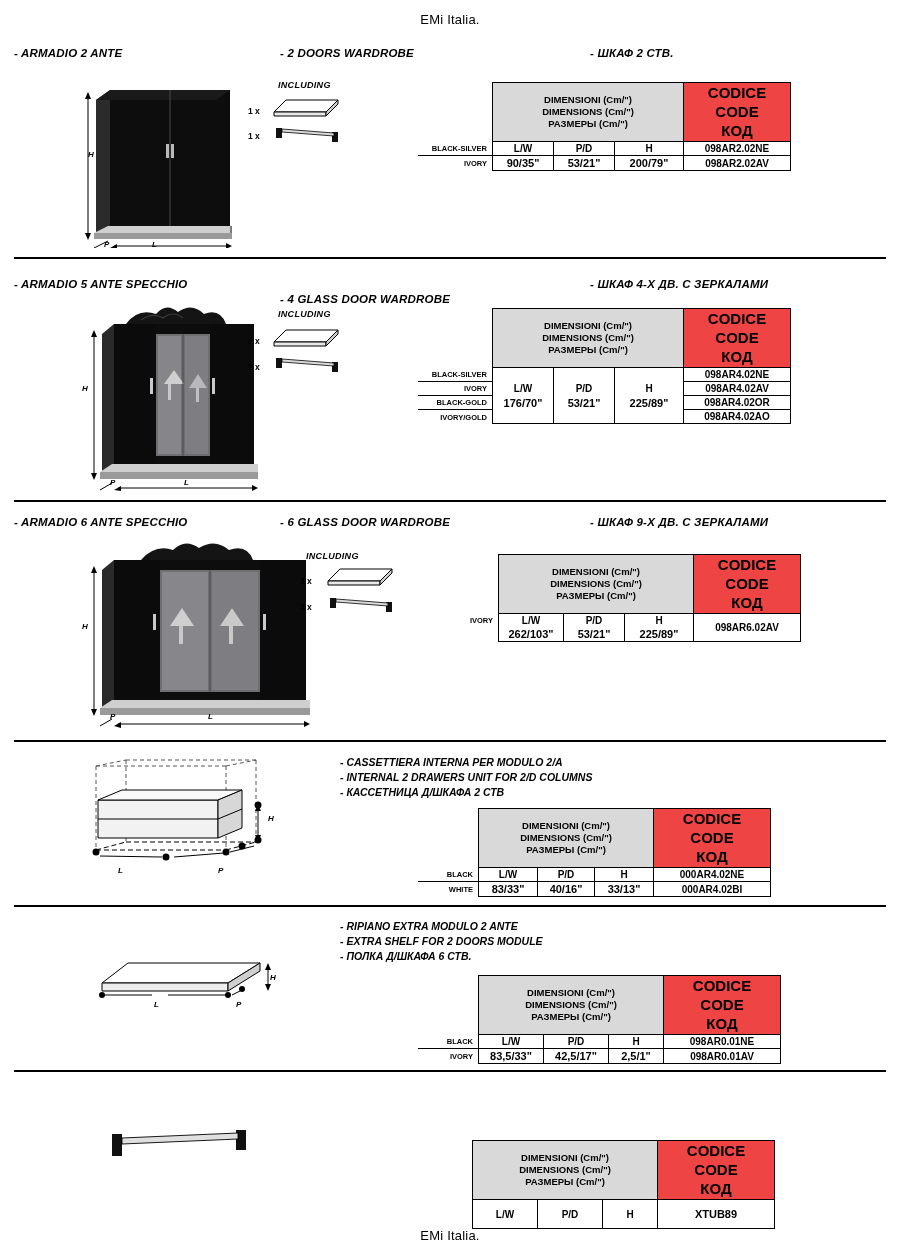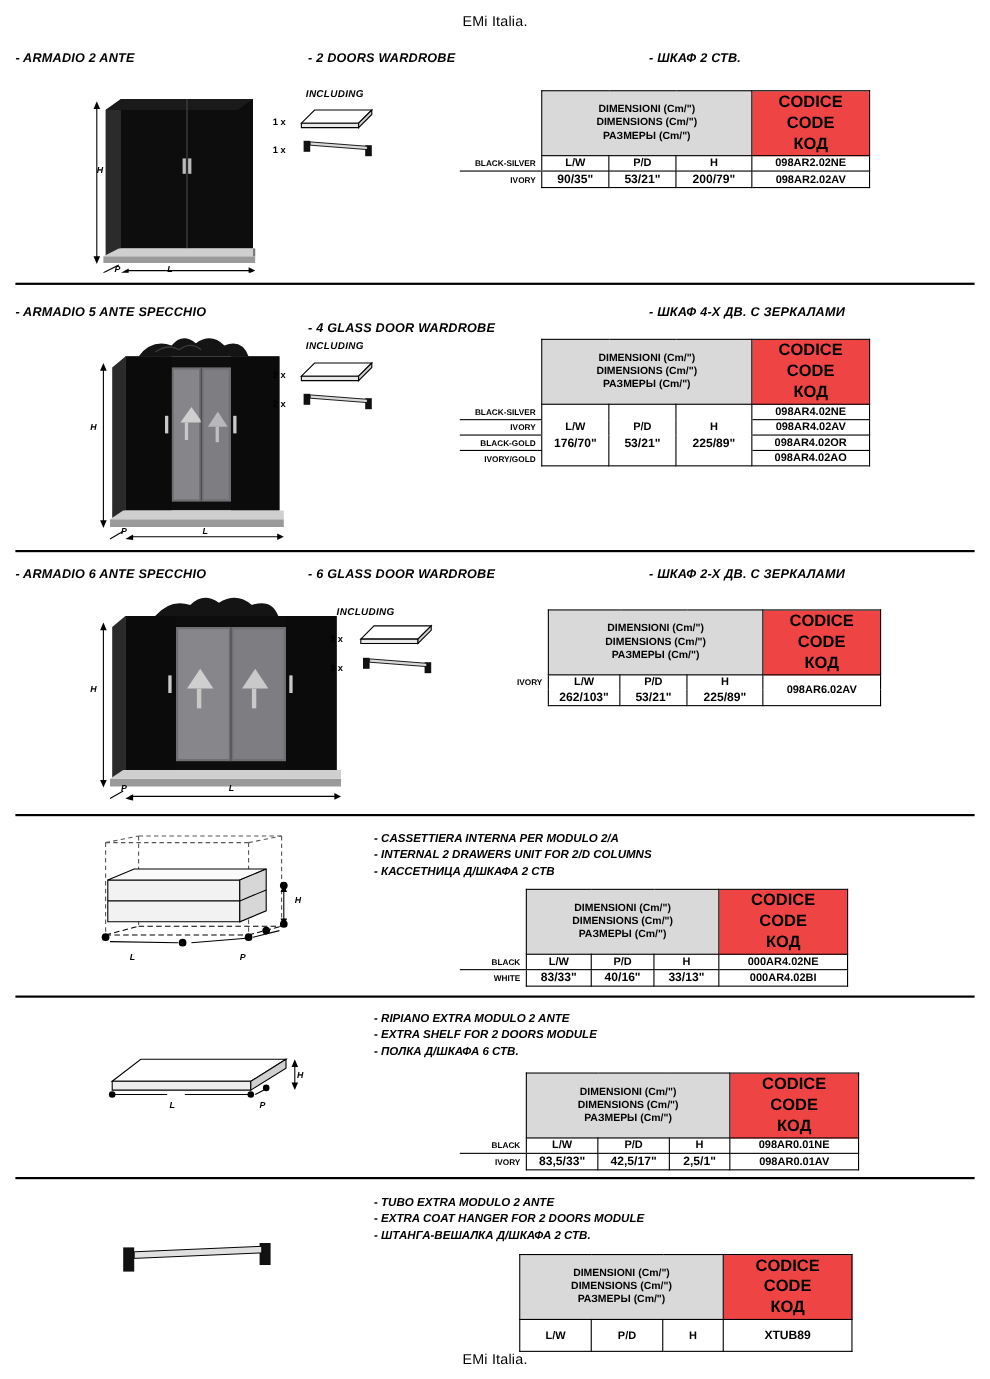--- a/index.html
+++ b/index.html
@@ -280,21 +280,21 @@
       <td style="border-top:none;"></td>
       <td class="code-cell">098AR4.02AO</td>
     </tr>
   </tbody>
     </table>
 
   <div class="hr" style="top:500px;"></div>
 
   <div class="sect-title" style="top:516px;left:14px;">- ARMADIO 6 ANTE SPECCHIO</div>
   <div class="sect-title" style="top:516px;left:280px;">- 6 GLASS DOOR WARDROBE</div>
-  <div class="sect-title" style="top:516px;left:590px;">- ШКАФ 2-Х ДВ. С ЗЕРКАЛАМИ</div>
+  <div class="sect-title" style="top:516px;left:590px;">- ШКАФ 9-Х ДВ. С ЗЕРКАЛАМИ</div>
 
   <svg class="art" style="top:538px;left:86px;" width="250" height="190">
     <path d="M55 22 q14 -16 32 -10 q12 -12 26 -2 q16 -10 30 2 q18 -6 24 10 z" fill="#141414"></path>
     <rect x="28" y="22" width="192" height="140" fill="#0d0d0d"></rect>
 
     <rect x="74" y="32" width="100" height="122" fill="#6f6f72"></rect>
     <rect x="76" y="34" width="46" height="118" fill="#87878b"></rect>
     <rect x="126" y="34" width="46" height="118" fill="#7d7d82"></rect>
     <polygon points="84,88 96,70 108,88" fill="#dcdcdc" opacity="0.85"></polygon>
     <rect x="93" y="88" width="4" height="18" fill="#c9c9c9"></rect>
@@ -508,25 +508,20 @@
     </table>
 
   <div class="hr" style="top:1070px;"></div>
 
   <svg class="art" style="top:1128px;left:108px;" width="150" height="38">
     <rect x="4" y="6" width="10" height="22" fill="#111"></rect>
     <rect x="128" y="2" width="10" height="20" fill="#111"></rect>
     <polygon points="14,10 130,5 130,11 14,16" fill="#e0e0e0" stroke="#000" stroke-width="0.9"></polygon>
   </svg>
 
-  <div class="desc" style="top:1086px;left:340px;">
-    <div>- TUBO EXTRA MODULO 2 ANTE</div>
-    <div>- EXTRA COAT HANGER FOR 2 DOORS MODULE</div>
-    <div>- ШТАНГА-ВЕШАЛКА Д/ШКАФА 2 СТВ.</div>
-  </div>
 
   <table class="spec" style="top:1140px;left:472px;">
     <tbody>
         <tr>
       <td class="hdr" colspan="3">
         <div>DIMENSIONI (Cm/")</div>
         <div>DIMENSIONS (Cm/")</div>
         <div>РАЗМЕРЫ (Cm/")</div>
       </td>
       <td class="code-hdr" style="width:110px;">

